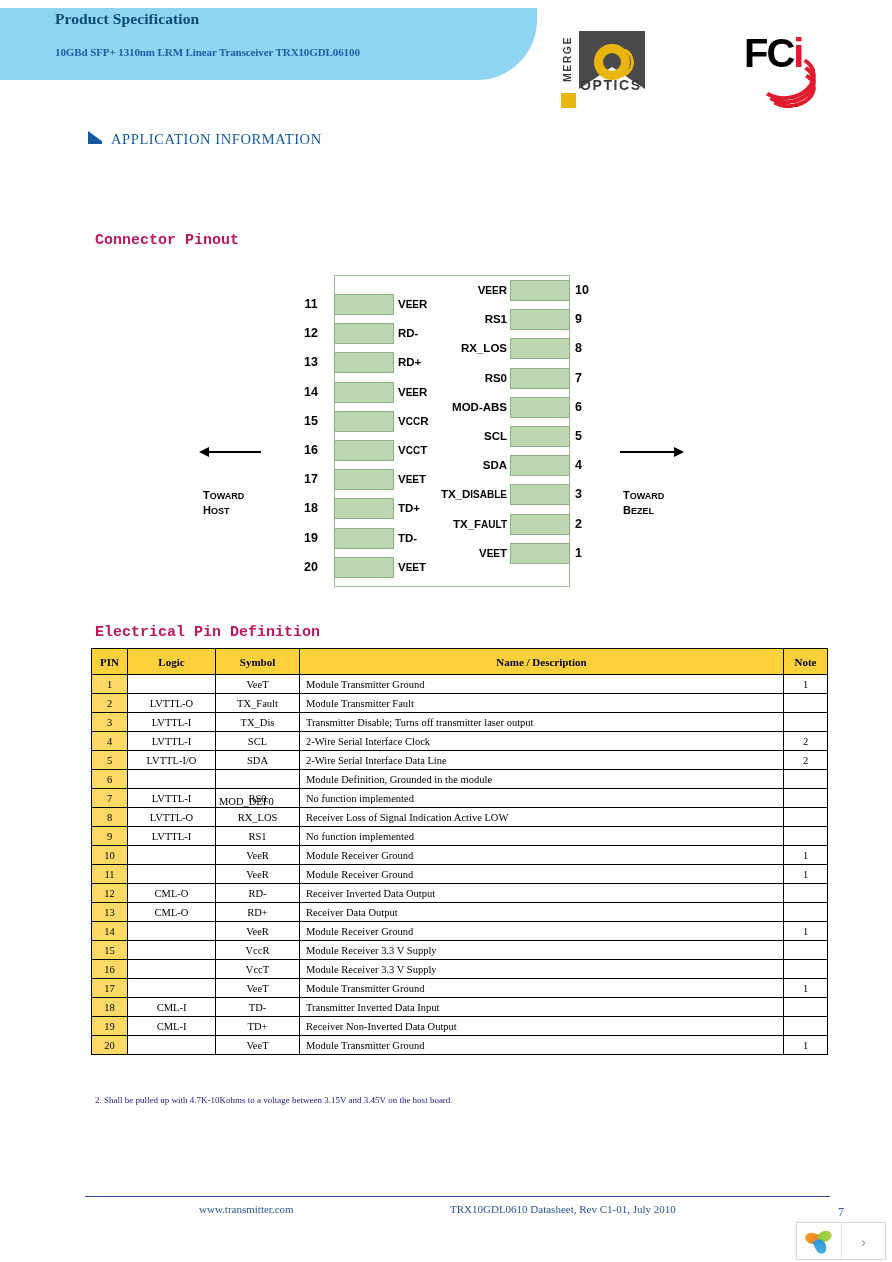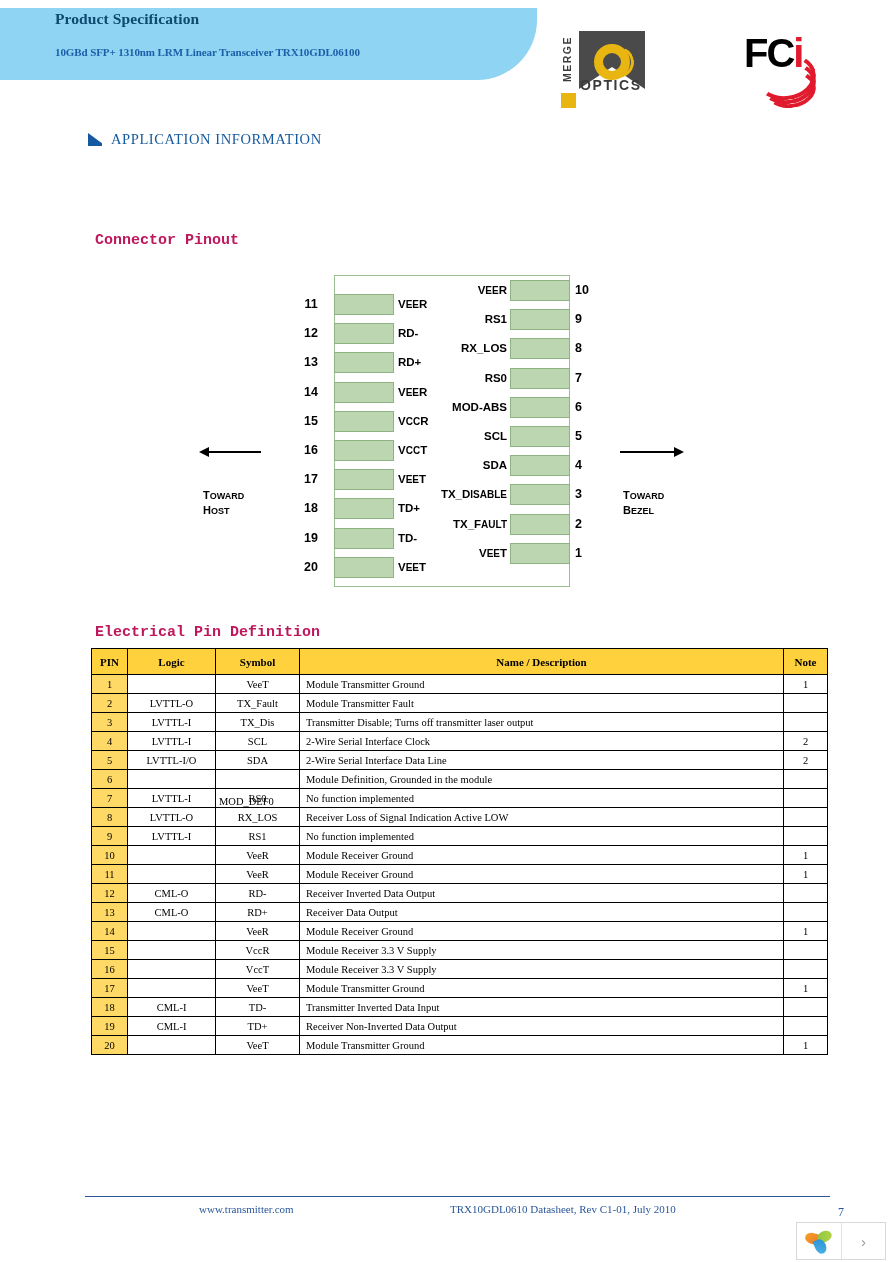--- a/index.html
+++ b/index.html
@@ -131,21 +131,21 @@
   }
   .fci-arc.a1 { left: 12px; top: 22px; width: 60px; height: 46px; }
   .fci-arc.a2 { left: 16px; top: 30px; width: 56px; height: 42px; }
   .fci-arc.a3 { left: 21px; top: 38px; width: 51px; height: 38px; }
 
   
   .section-head {
     position: absolute;
     left: 88px; top: 131px;
     display: flex;
-    align-items: center;
+    align-items: flex-start;
     gap: 9px;
   }
   .flag-icon {
     width: 14px; height: 13px;
     background: #15599e;
     clip-path: polygon(0 0, 100% 78%, 100% 100%, 0 100%);
   }
   .section-head-text {
     font-family: "Liberation Serif", serif;
     font-size: 14.5px;
@@ -632,20 +632,21 @@
         <td class="c-pin">20</td>
         <td class="c-logic"></td>
         <td class="c-symbol">VeeT</td>
         <td class="c-desc">Module Transmitter Ground</td>
         <td class="c-note">1</td>
       </tr>
     </tbody>
 </table>
 
 <div class="notes">
+  <div>2. Shall be pulled up with 4.7K-10Kohms to a voltage between 3.15V and 3.45V on the host board.</div>
 </div>
 
 <div class="footer-rule"></div>
 <div class="footer-left">www.transmitter.com</div>
 <div class="footer-center">TRX10GDL0610 Datasheet, Rev C1-01, July 2010</div>
 <div class="page-number">7</div>
 
 <div class="widget">
   <div class="widget-logo-cell">
     <div class="leaf-mark">

